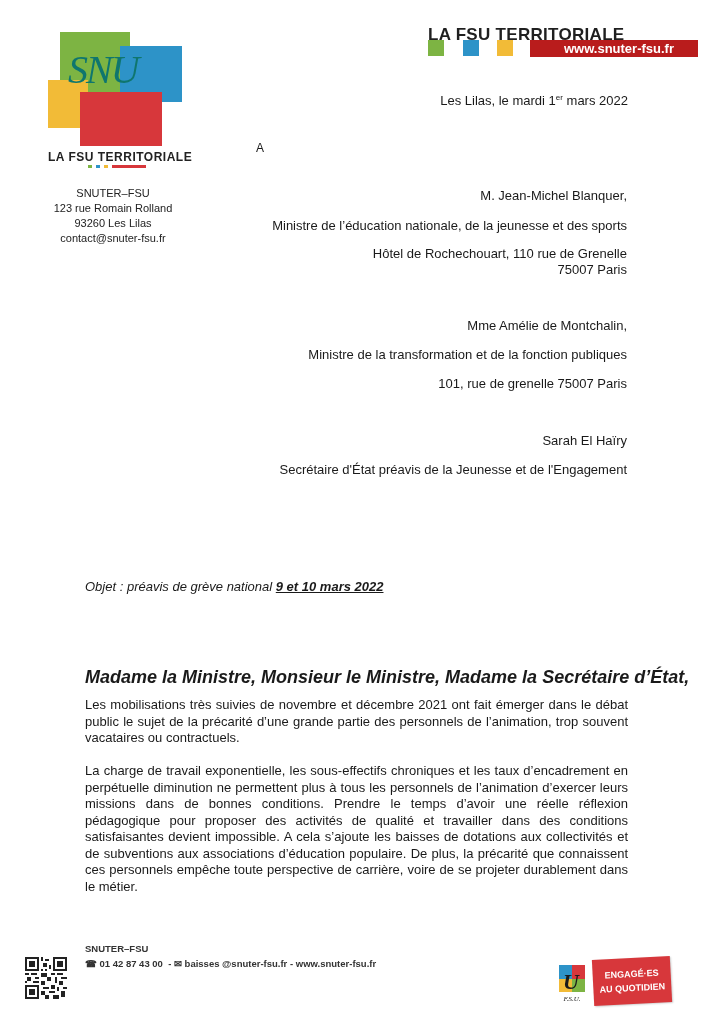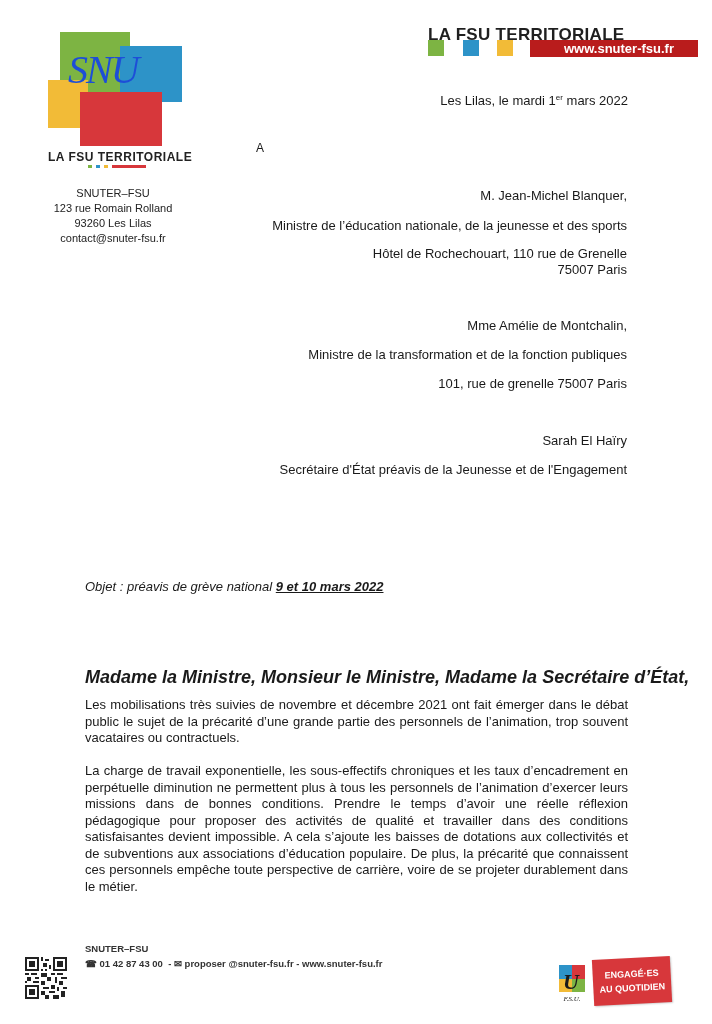--- a/index.html
+++ b/index.html
@@ -8,21 +8,21 @@
   .abs { position: absolute; }
 
   
   .logo { left: 48px; top: 32px; width: 135px; height: 135px; }
   .logo .sq { position: absolute; }
   .logo .green { left: 12px; top: 0; width: 70px; height: 62px; background: #7db443; }
   .logo .blue { left: 72px; top: 14px; width: 62px; height: 56px; background: #2d93c8; }
   .logo .yellow { left: 0; top: 48px; width: 40px; height: 48px; background: #f2bb37; }
   .logo .red { left: 32px; top: 60px; width: 82px; height: 54px; background: #d7373b; }
   .logo .snu { position: absolute; left: 20px; top: 18px; font-family: "Liberation Serif", serif;
-               font-style: italic; font-size: 40px; color: #1d4ed8; letter-spacing: -2px; line-height: 1; }
+               font-style: italic; font-size: 40px; color: #0f766e; letter-spacing: -2px; line-height: 1; }
   .logo .ter { position: absolute; left: 34px; top: 58px; font-family: "Liberation Sans", sans-serif;
                font-weight: bold; font-size: 40px; color: #fff; letter-spacing: -1px; line-height: 1; }
   .logo-caption { left: 48px; top: 150px; font-weight: bold; font-size: 12px; letter-spacing: 0.5px; color: #222; }
   .logo-dots { left: 88px; top: 165px; display: flex; gap: 4px; align-items: center; }
   .logo-dots span { display: inline-block; width: 4px; height: 3px; }
   .logo-dots .bar { width: 34px; height: 3px; }
 
   
   .brand { left: 428px; top: 25px; font-weight: bold; font-size: 17px; color: #1f1f1f; letter-spacing: 0.3px; }
   .brand-sq { top: 40px; width: 16px; height: 16px; }
@@ -146,21 +146,21 @@
       <rect x="18" y="17" width="2" height="3"></rect>
     <rect x="10" y="19" width="2" height="2"></rect>
       <rect x="14" y="19" width="3" height="2"></rect>
   </g>
 </svg>
 
 <div class="abs footer">
   <div>SNUTER–FSU</div>
   <div>
     <span>☎</span><span> 01 42 87 43 00</span>
-    &nbsp;- <span>✉</span><span> proposer @snuter-fsu.fr - www.snuter-fsu.fr</span>
+    &nbsp;- <span>✉</span><span> baisses @snuter-fsu.fr - www.snuter-fsu.fr</span>
   </div>
 </div>
 
 <svg class="abs fsu-logo" viewBox="0 0 30 40">
   <rect x="2" y="2" width="13" height="14" fill="#2d93c8"></rect>
   <rect x="15" y="2" width="13" height="14" fill="#d7373b"></rect>
   <rect x="2" y="16" width="13" height="13" fill="#f2bb37"></rect>
   <rect x="15" y="16" width="13" height="13" fill="#7db443"></rect>
   <text x="14" y="26" font-family="Liberation Serif, serif" font-size="22" font-weight="bold" font-style="italic" fill="#1a1a1a" text-anchor="middle">U</text>
   <text x="15" y="38" font-family="Liberation Serif, serif" font-size="7" font-style="italic" fill="#1a1a1a" text-anchor="middle">F.S.U.</text>

